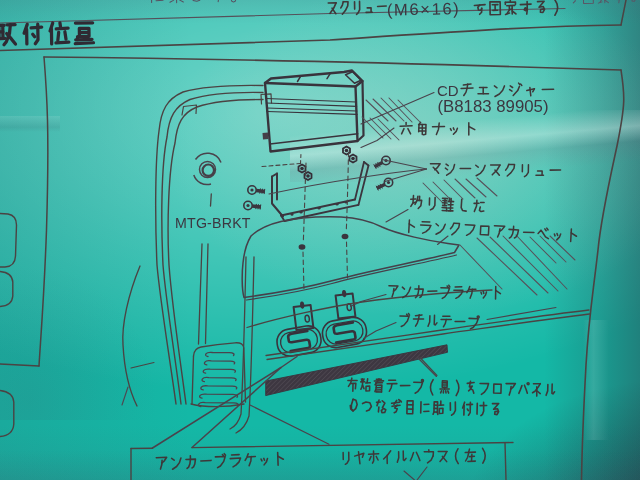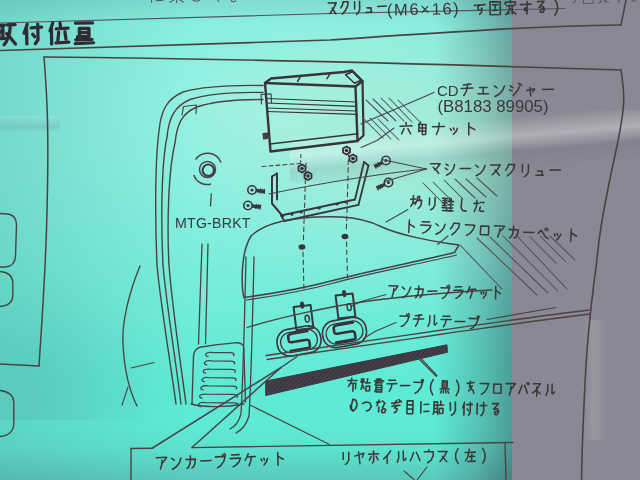--- a/index.html
+++ b/index.html
@@ -1,14 +1,14 @@
 <!DOCTYPE html>
 <html><head><meta charset="utf-8"><style>
 html,body{margin:0;padding:0;width:640px;height:480px;overflow:hidden;background:#8a8894;}
-#paper{position:absolute;inset:0;width:512px;height:480px;background:#5eead4;}
+#paper{position:absolute;inset:0;width:640px;height:480px;background:#14b8a6;}
 .ov{position:absolute;inset:0;pointer-events:none;}
 </style></head><body>
 <div id="paper">
 <div class="ov" style="background:radial-gradient(ellipse 720px 380px at 280px 110px, rgba(255,255,252,0.40), rgba(255,255,252,0) 75%);"></div>
 <div class="ov" style="background:linear-gradient(to right, rgba(0,0,0,0) 85%, rgba(48,46,62,0.22) 94%, rgba(48,46,62,0.40) 100%);"></div>
 <div class="ov" style="background:radial-gradient(ellipse 300px 190px at 680px 515px, rgba(25,24,38,0.50), rgba(25,24,38,0) 72%);"></div>
 <div class="ov" style="background:linear-gradient(to bottom, rgba(90,88,108,0.13), rgba(90,88,108,0) 24px);"></div>
 <div class="ov" style="background:linear-gradient(to top, rgba(70,68,88,0.10), rgba(70,68,88,0) 55px);"></div>
 <div class="ov" style="left:0;top:0;width:240px;height:480px;background:linear-gradient(to right, rgba(70,68,90,0.12), rgba(70,68,90,0) 80%);"></div>
 <div class="ov" style="left:0;top:130px;width:170px;height:290px;background:radial-gradient(ellipse 170px 180px at 30px 270px, rgba(70,68,92,0.10), rgba(70,68,92,0) 75%);"></div>

